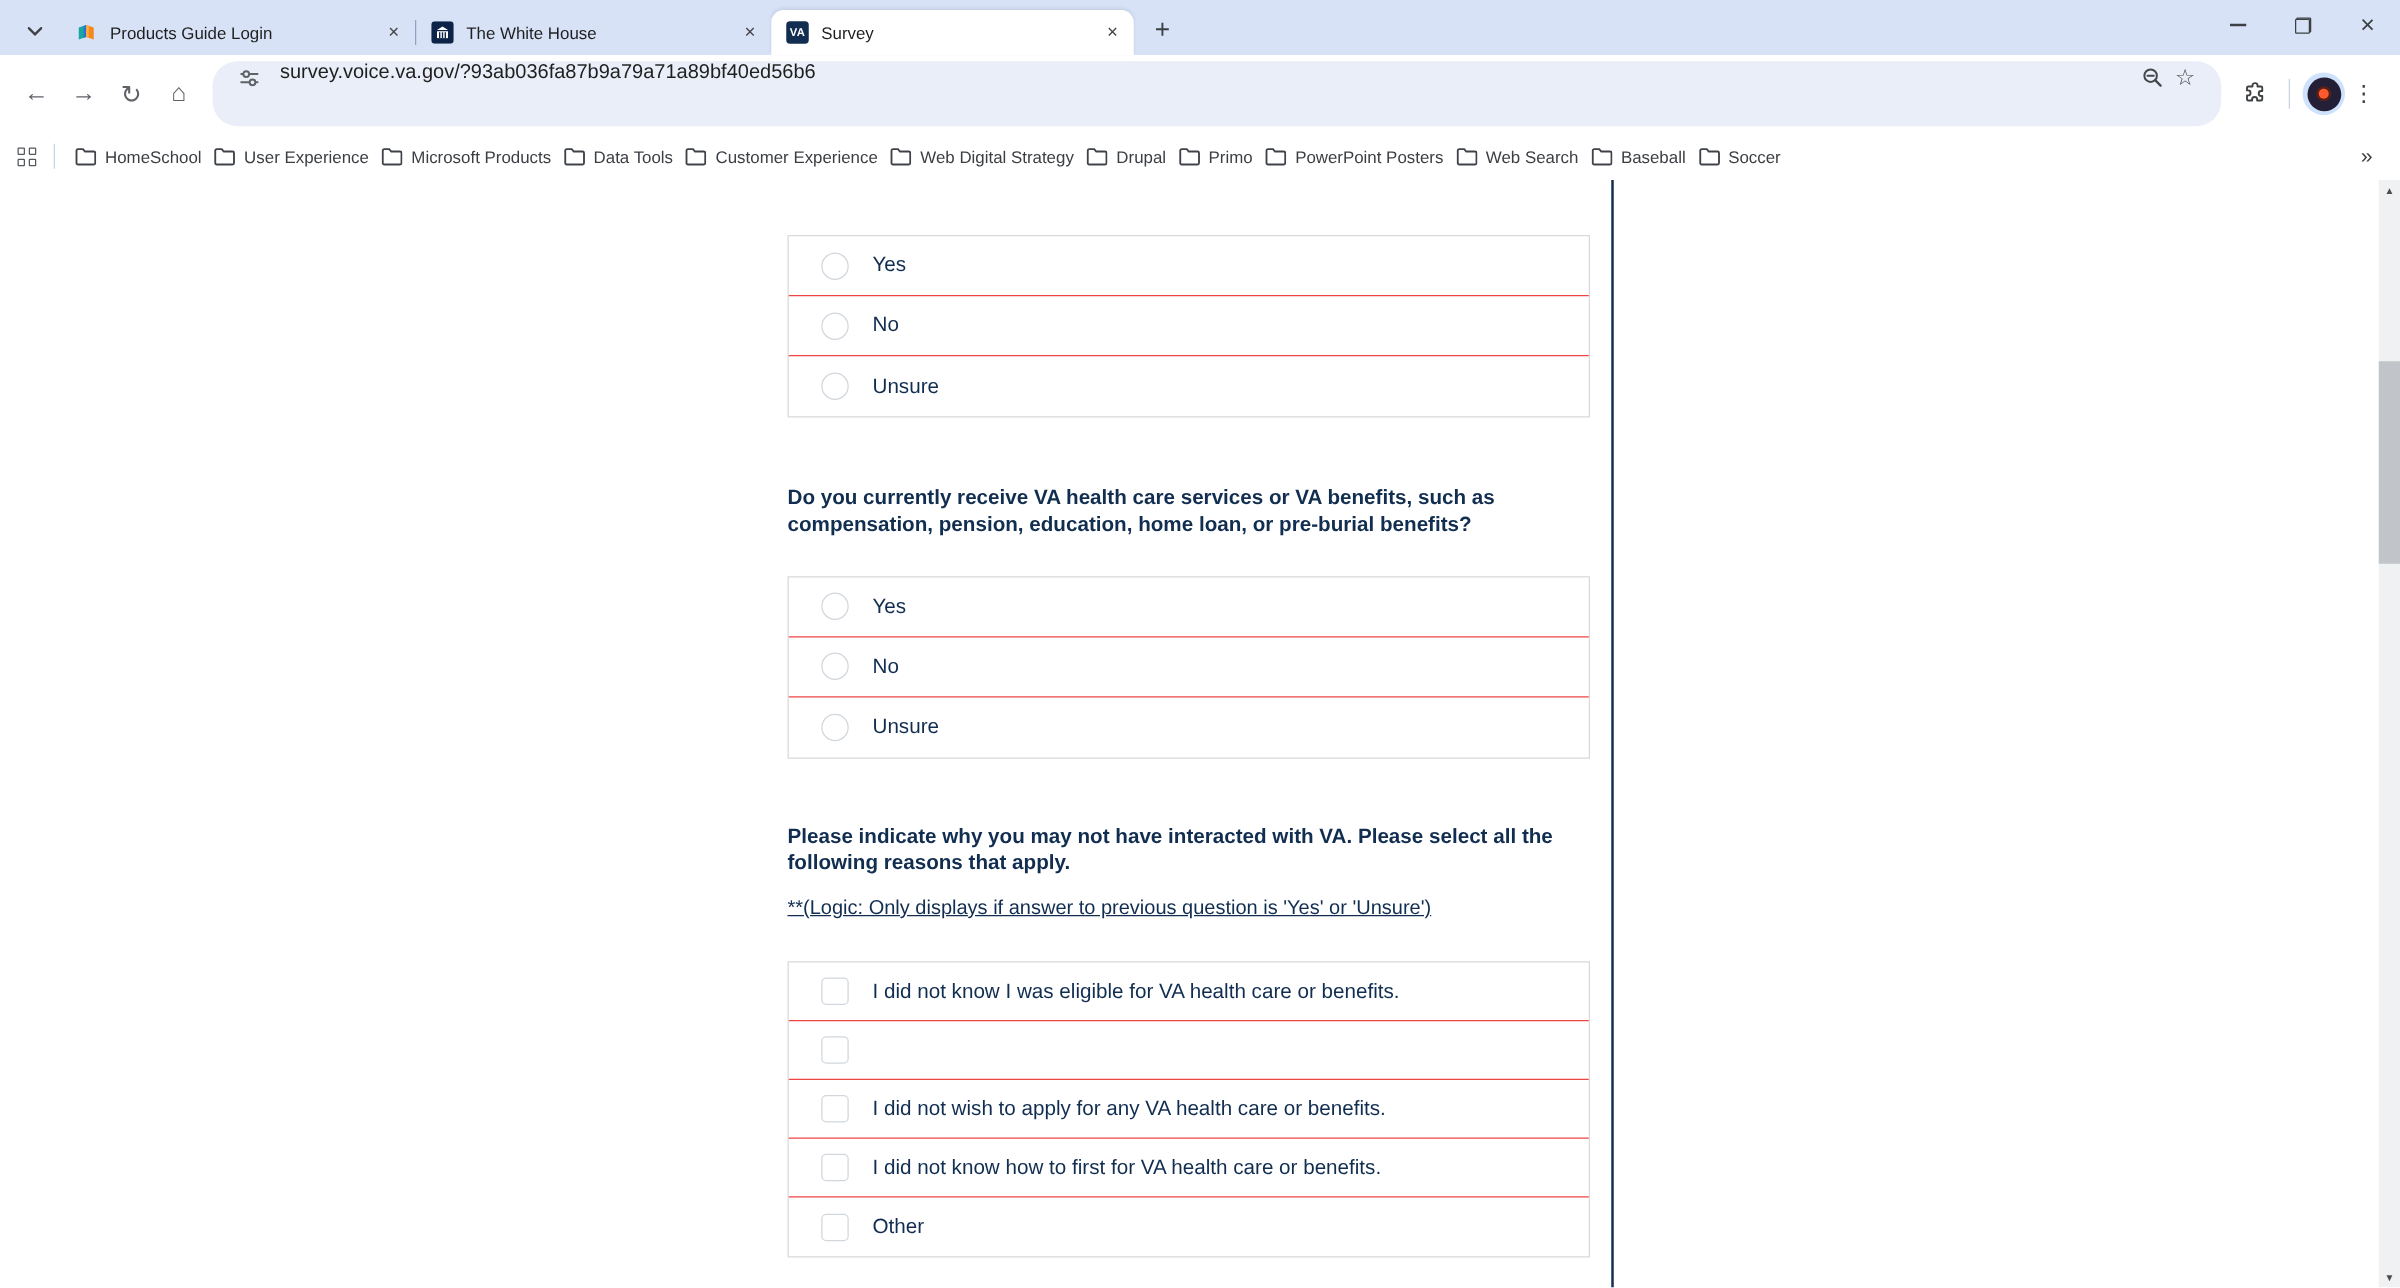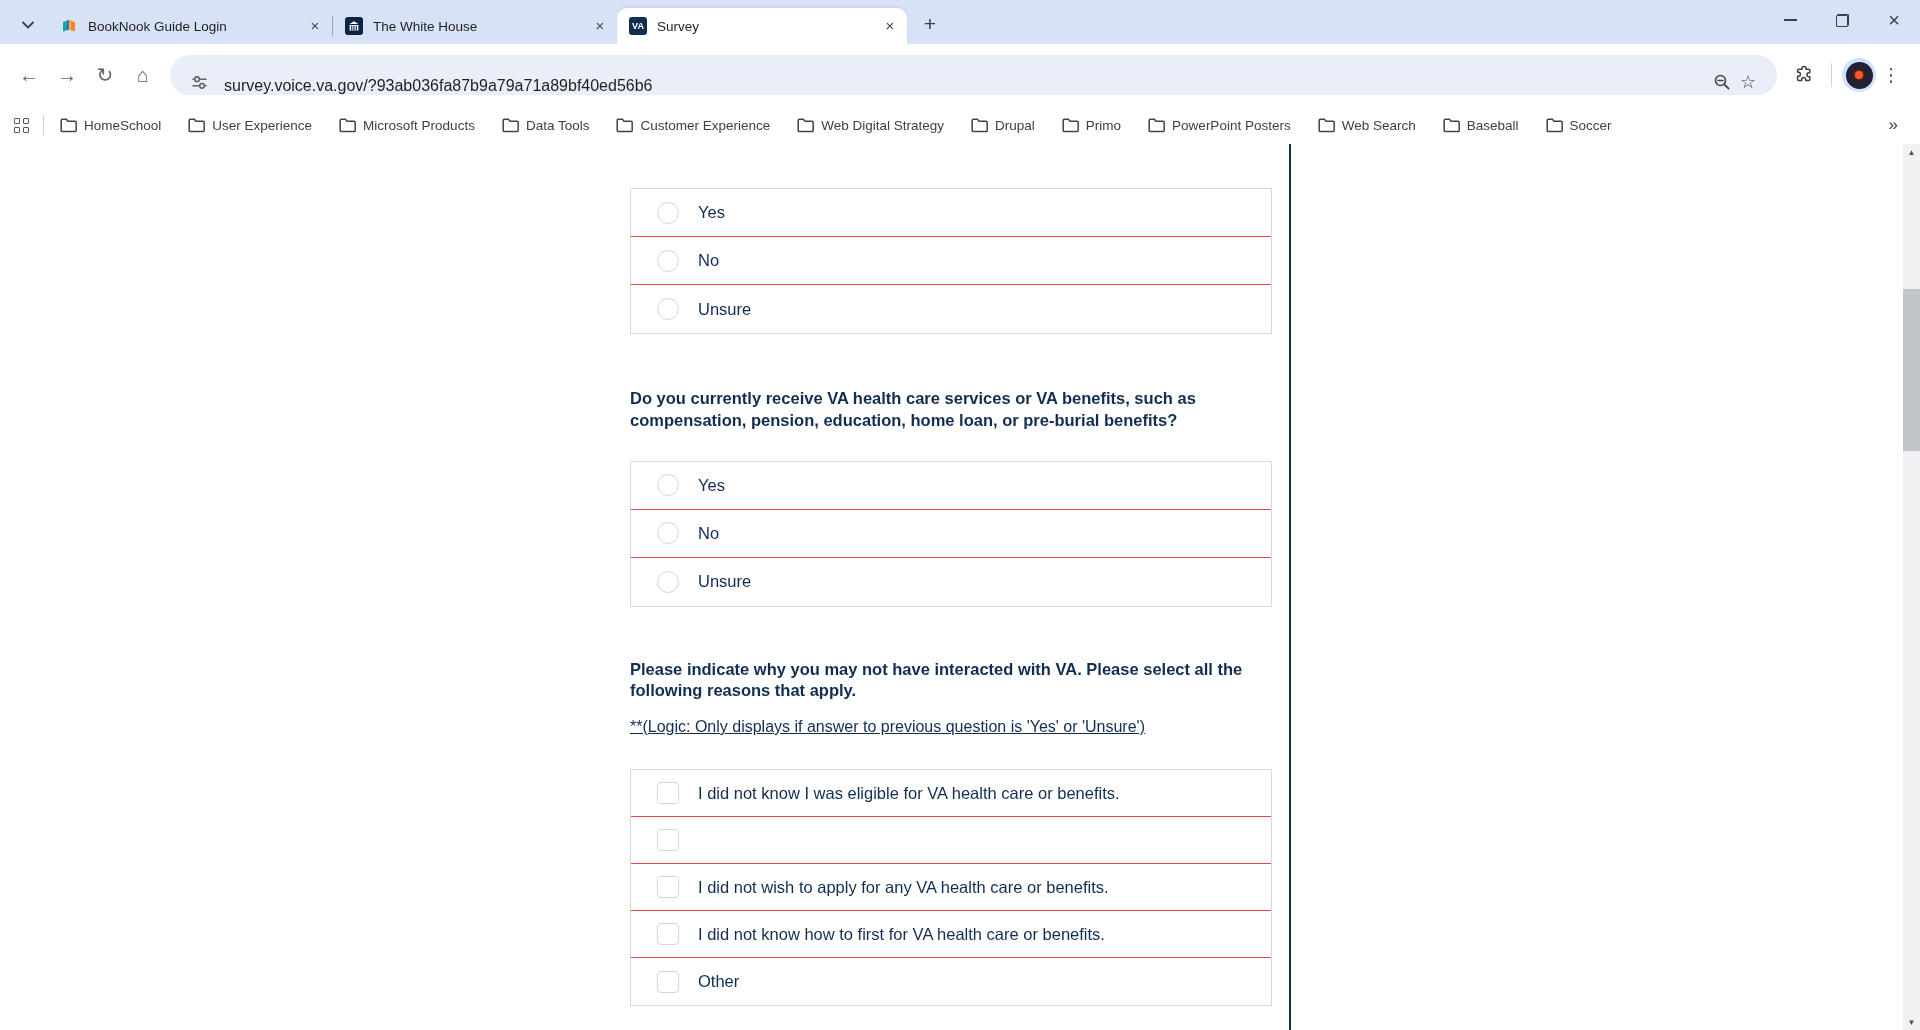--- a/index.html
+++ b/index.html
@@ -38,22 +38,22 @@
   .restore-glyph::after { content:''; position:absolute; bottom:0; left:0; width:10px;
     height:10px; border:1.4px solid #3c4043; border-radius:1px; background:#d7e2f7; }
   .close-glyph { font-size:20px; line-height:1; color:#3c4043; }
 
   
   .toolbar { height:62px; background:#fff; display:flex; align-items:center;
     padding:0 14px 0 10px; }
   .nav-btn { width:38px; height:38px; display:flex; align-items:center;
     justify-content:center; font-size:20px; color:#5f6368; border-radius:50%;
     cursor:pointer; flex:0 0 auto; }
-  .omnibox { flex:1; height:40px; margin:0 10px 0 8px; background:#e9eef8;
-    border-radius:20px; display:flex; align-items:flex-end; padding:0 16px; }
+  .omnibox { flex:1; height:52px; margin:0 10px 0 8px; background:#e9eef8;
+    border-radius:20px; display:flex; align-items:flex-start; padding:0 16px; }
   .omnibox .url-text { flex:1; font-size:16px; color:#1f1f1f; margin-left:12px;
     white-space:nowrap; overflow:hidden; }
   .ob-icon { width:26px; height:26px; display:flex; align-items:center;
     justify-content:center; cursor:pointer; flex:0 0 auto; }
   .star-glyph { font-size:18px; color:#44474c; }
   .tb-divider { width:1px; height:24px; background:#c9d3e4; margin:0 10px; }
   .avatar { width:34px; height:34px; border-radius:50%; background:#cfe2fb;
     display:flex; align-items:center; justify-content:center; cursor:pointer; }
   .avatar-inner { width:27px; height:27px; border-radius:50%; background:#221f36;
     display:flex; align-items:center; justify-content:center; }
@@ -61,21 +61,21 @@
     box-shadow:0 0 0 2px #5a1f16; }
   .menu-dots { font-size:18px; color:#3c4043; width:30px; text-align:center; cursor:pointer; }
 
   
   .bookmarks { height:38px; background:#fff; display:flex; align-items:center;
     padding:0 22px 0 14px; }
   .apps-grid { display:grid; grid-template-columns:6px 6px; grid-template-rows:6px 6px;
     gap:3px; margin-right:14px; cursor:pointer; }
   .apps-grid span { border:1.6px solid #54575c; border-radius:1px; }
   .bm-divider { width:1px; height:20px; background:#c5d2e8; margin-right:16px; }
-  .bm-items { display:flex; gap:27px; }
+  .bm-items { display:flex; gap:10px; }
   .bm-item { display:flex; align-items:center; gap:7px; cursor:pointer; }
   .bm-item .bm-label { font-size:13.5px; color:#3b3e42; white-space:nowrap; }
   .bm-overflow { margin-left:auto; font-size:17px; color:#3c4043; cursor:pointer; }
 
   
   .content { position:relative; height:886px; background:#fff; }
   .survey-col { position:absolute; left:630px; top:0; width:642px; padding-top:17px;
     color:#112e51; }
   .q-text { font-size:16.5px; font-weight:bold; line-height:1.32; color:#112e51; }
   .q-note { font-size:16px; color:#112e51; margin-top:16px;text-decoration:underline; }
@@ -124,21 +124,21 @@
 
   <div class="tab">
     <span class="favicon">
       <svg class="fav-booknook" width="18" height="18" viewBox="0 0 18 18">
         <path d="M9 3 L3 5 V14.5 L9 12.5 Z" fill="#18a6a0"></path>
         <path d="M9 3 L15 5 V14.5 L9 12.5 Z" fill="#f5891f"></path>
         <path d="M9 3 L7 3.7 V13.2 L9 12.5 Z" fill="#2e6fd8"></path>
         <path d="M9 3 L11 3.7 V13.2 L9 12.5 Z" fill="#ffb03a"></path>
       </svg>
     </span>
-    <span class="tab-title">BookNook Guide Login</span>
+    <span class="tab-title">Products Guide Login</span>
     <span class="tab-close">×</span>
   </div>
 
   <div class="tab-sep"></div>
 
   <div class="tab">
     <span class="favicon">
       <svg width="18" height="18" viewBox="0 0 18 18">
         <rect width="18" height="18" rx="3" fill="#0b2447"></rect>
         <polygon points="9,4.2 13.4,7 4.6,7" fill="#fff"></polygon>

